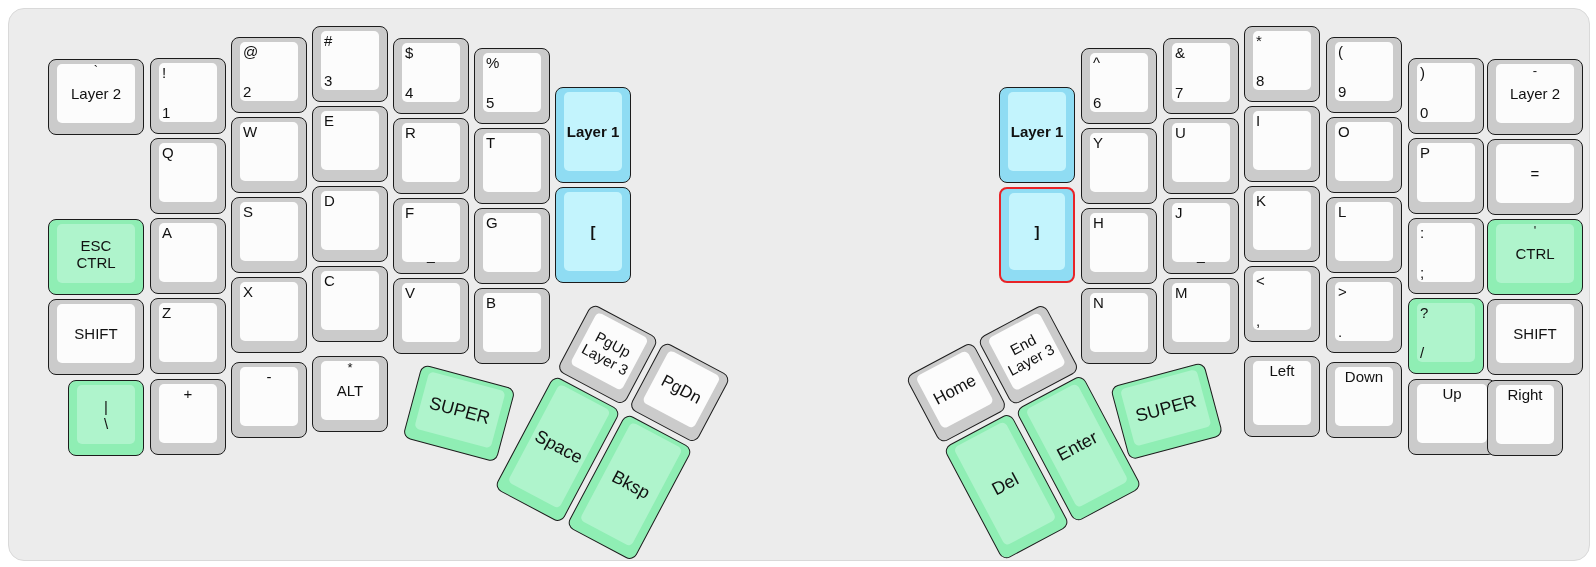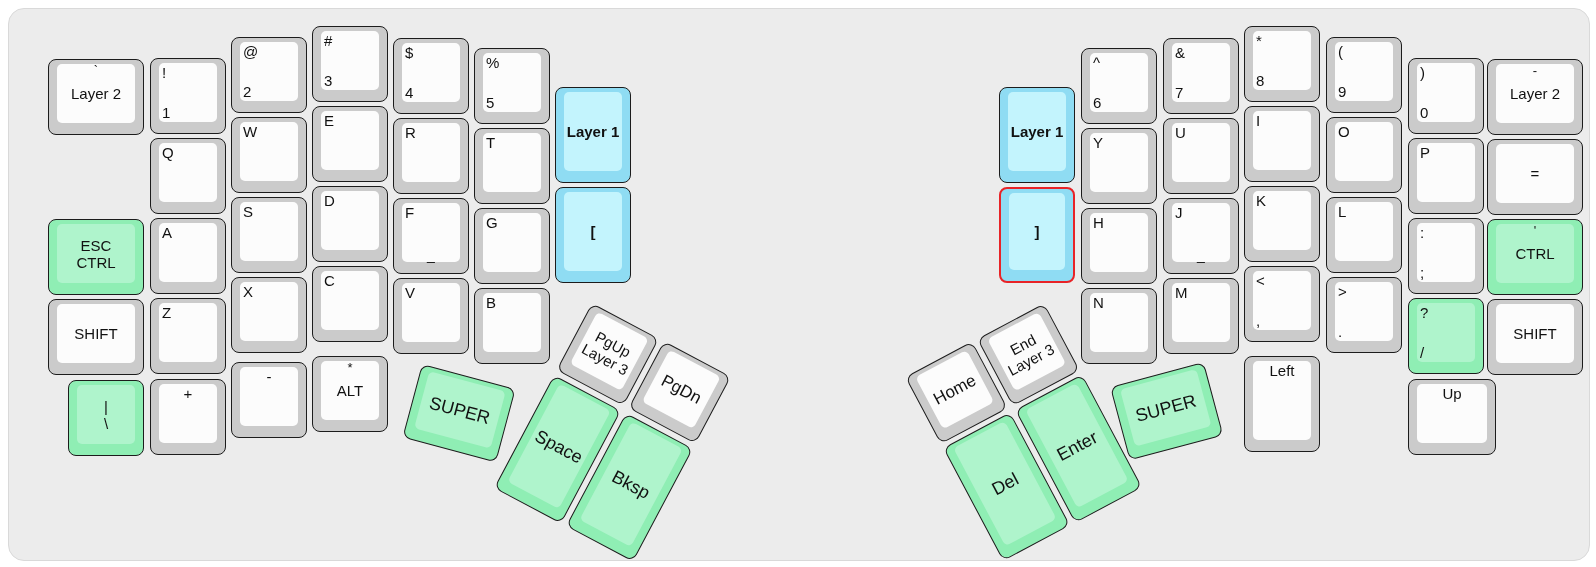--- a/index.html
+++ b/index.html
@@ -385,28 +385,38 @@
             <span class="lg bl">/</span>
           </div>
         </div>
         <div class="key gray" style="left: 1478px; top: 290px; width: 96px; height: 76px;">
           <div class="cap">
             <span class="lg ctr">
               <span class="line">SHIFT</span>
             </span>
           </div>
         </div>
-        <div class="key gray" style="left: 1235px; top: 347px; width: 76px; height: 96px;">
+        <div class="key gray" style="left: 1235px; top: 347px; width: 76px; height: 81px;">
           <div class="cap">
             <span class="lg tc">Left</span>
           </div>
         </div>
+        <div class="key gray" style="left: 1317px; top: 353px; width: 76px; height: 76px;">
+          <div class="cap">
+            <span class="lg tc">Down</span>
+          </div>
+        </div>
         <div class="key gray" style="left: 1399px; top: 370px; width: 88px; height: 76px;">
           <div class="cap">
             <span class="lg tc">Up</span>
+          </div>
+        </div>
+        <div class="key gray" style="left: 1478px; top: 371px; width: 76px; height: 76px;">
+          <div class="cap">
+            <span class="lg tc">Right</span>
           </div>
         </div>
         <div class="key green" style="left: 1101.3px; top: 378.1px; width: 97px; height: 76px; transform: rotate(-15deg);">
           <div class="cap">
             <span class="lg ctr" style="font-size: 18px; line-height: 20px;">
               <span class="line">SUPER</span>
             </span>
           </div>
         </div>
         <div class="key gray" style="left: 896.4px; top: 367.6px; width: 76px; height: 76px; transform: rotate(-28deg);">

